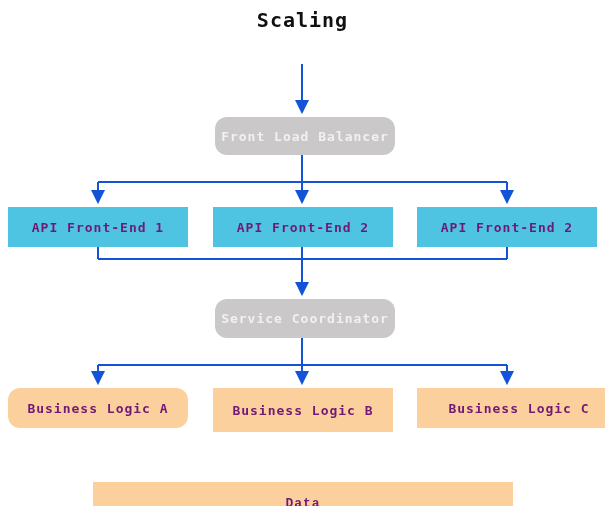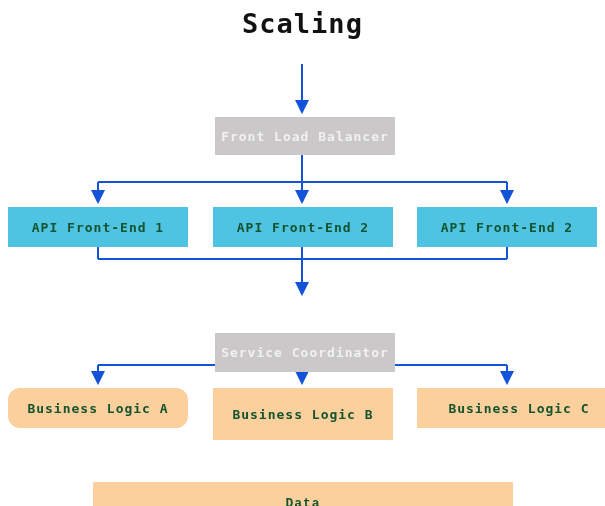--- a/index.html
+++ b/index.html
@@ -14,48 +14,48 @@
     background: #ffffff;
     font-family: "DejaVu Sans Mono", "Liberation Mono", monospace;
     overflow: hidden;
   }
   .diagram-title {
     position: absolute;
     left: 0;
     top: 8px;
     width: 605px;
     text-align: center;
-    font-size: 27px;
+    font-size: 20px;
     font-weight: bold;
     color: #111111;
     letter-spacing: 1px;
   }
   .node {
     position: absolute;
     display: flex;
     align-items: center;
     justify-content: center;
     font-size: 13px;
     font-weight: bold;
-    color: #14532d;
+    color: #701a75;
     letter-spacing: 1px;
     white-space: nowrap;
     z-index: 2;
   }
-  .node-gray   { background: var(--node-gray,  #cac8c8); color: #f2f1f1; }
+  .node-gray   { background: var(--node-gray,  #cac8c8); color: #f2f1f1; border-radius: 12px; }
   .node-cyan   { background: var(--node-cyan,  #4fc3e2); }
   .node-orange { background: var(--node-orange,#fcd09d); }
 
   .flb    { left: 215px; top: 117px; width: 180px; height: 38px; }
-  .coord  { left: 215px; top: 299px; width: 180px; height: 39px; margin-top: 34px; }
+  .coord  { left: 215px; top: 299px; width: 180px; height: 39px; }
   .api1   { left: 8px;   top: 207px; width: 180px; height: 40px; }
   .api2   { left: 213px; top: 207px; width: 180px; height: 40px; }
   .api3   { left: 417px; top: 207px; width: 180px; height: 40px; }
   .logica { left: 8px;   top: 388px; width: 180px; height: 40px; border-radius: 12px; }
-  .logicb { left: 213px; top: 388px; width: 180px; height: 52px; }
+  .logicb { left: 213px; top: 388px; width: 180px; height: 44px; }
   .logicc { left: 417px; top: 388px; width: 180px; height: 40px; padding-left: 12px; }
   .datab  { left: 93px;  top: 482px; width: 420px; height: 43px; font-family: Liberation Mono, monospace; }
 
   .edges {
     position: absolute;
     left: 0;
     top: 0;
     z-index: 1;
   }
   .edge {

